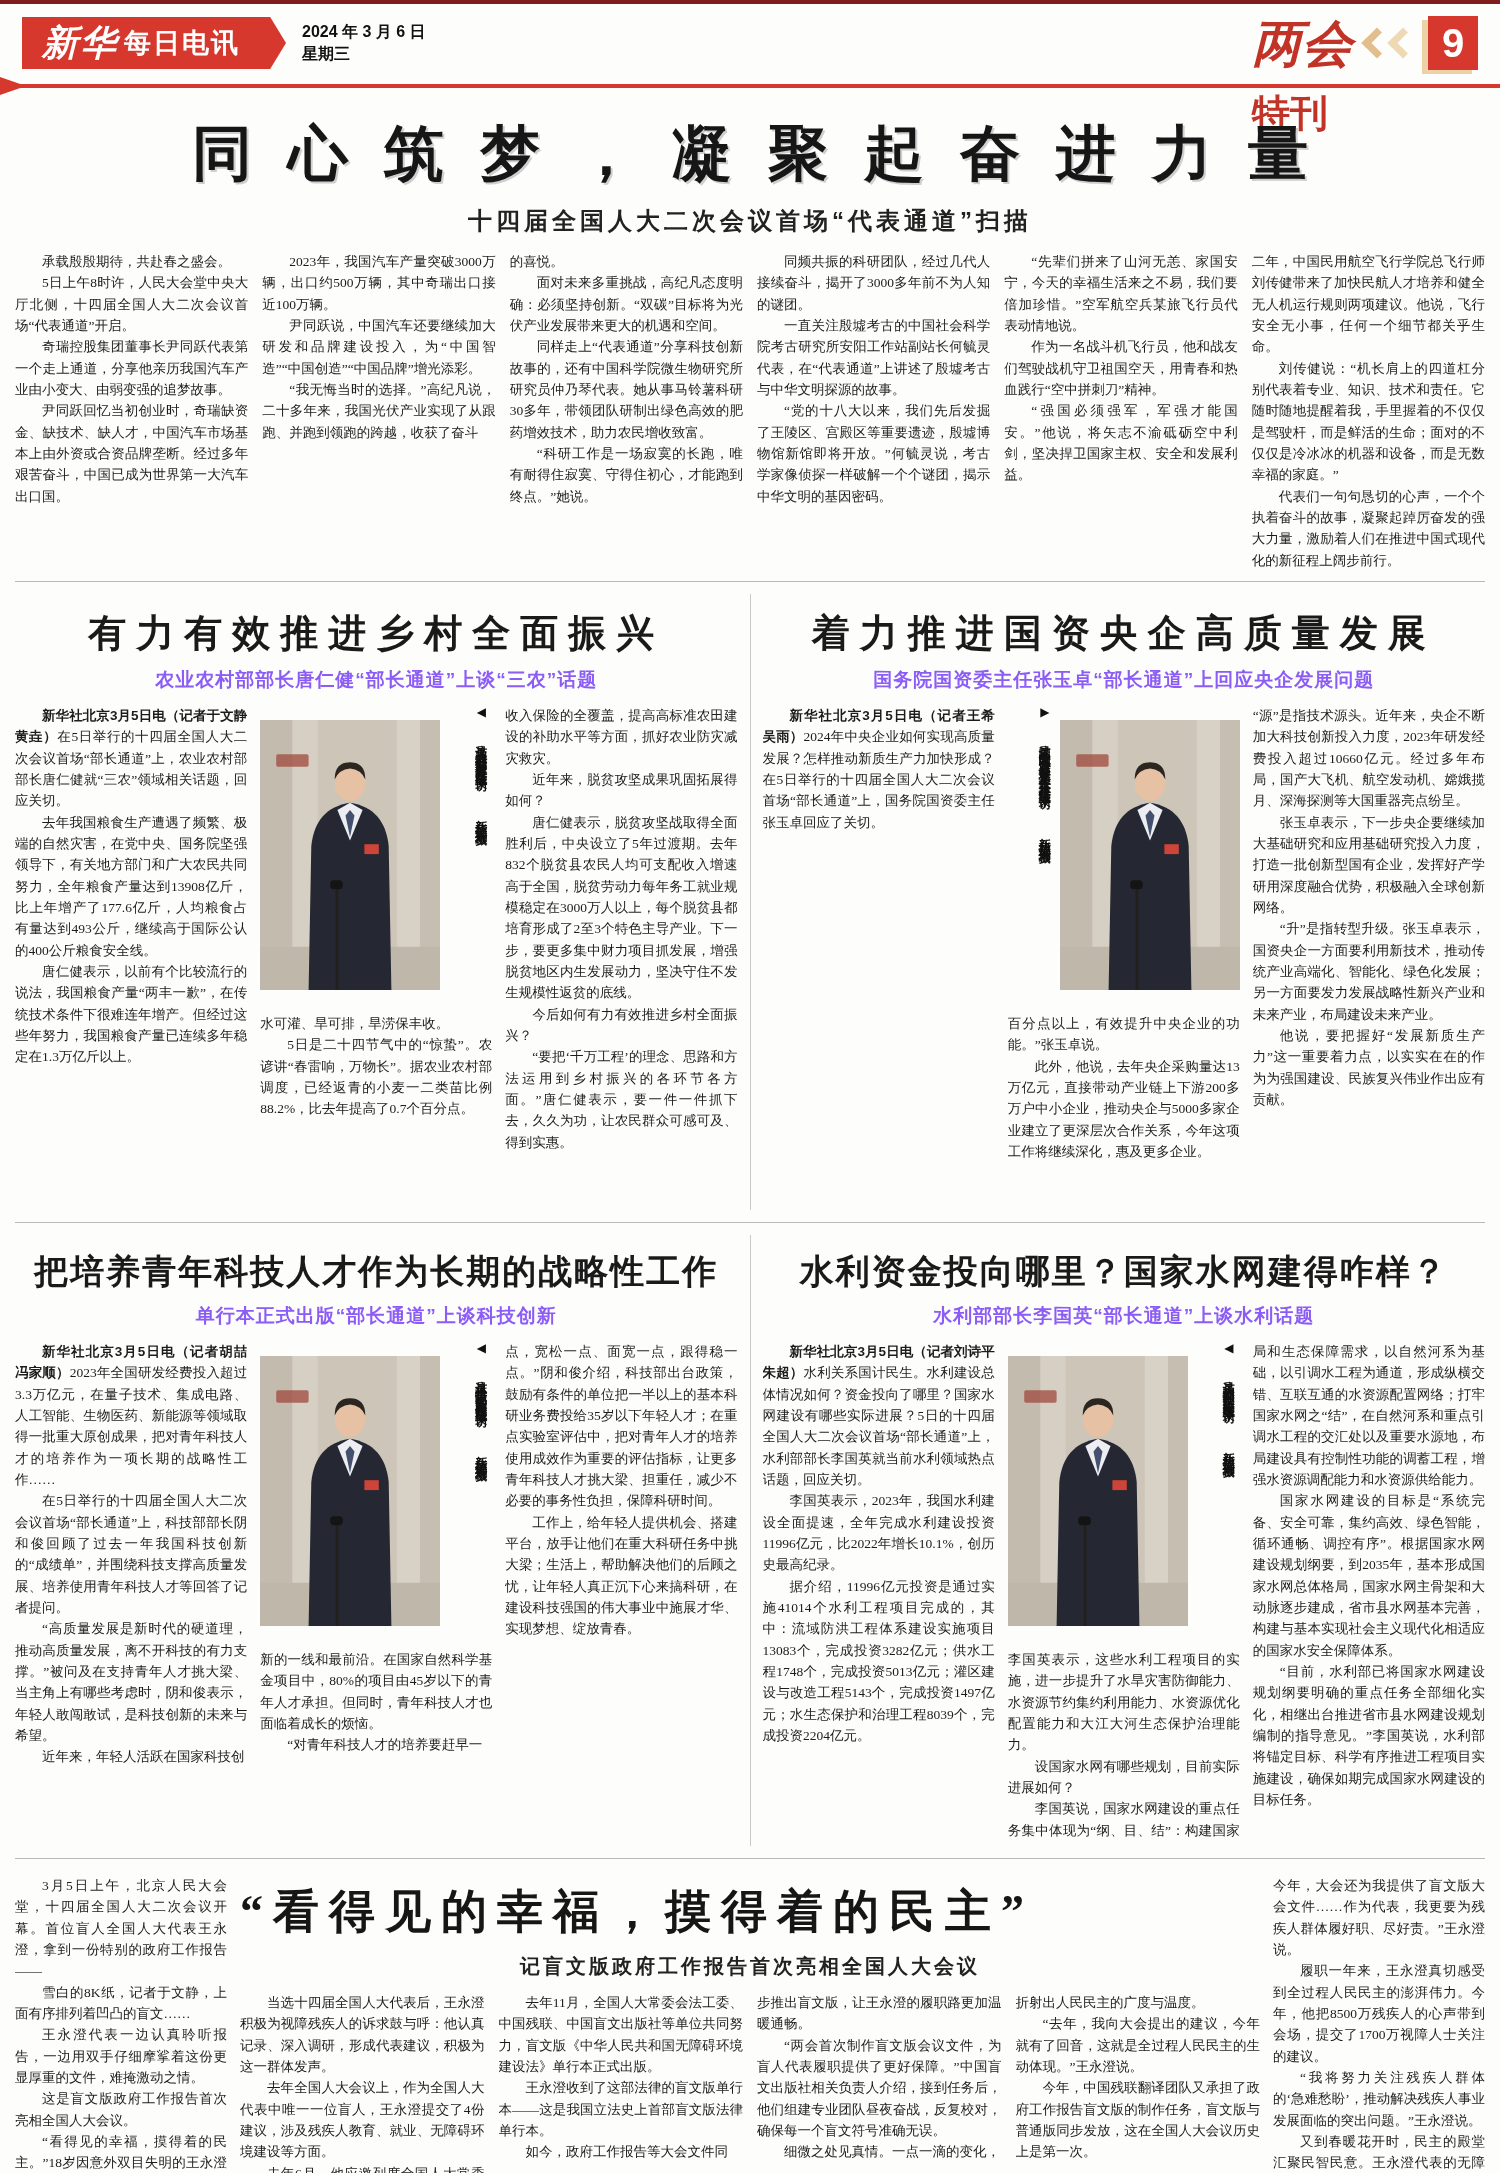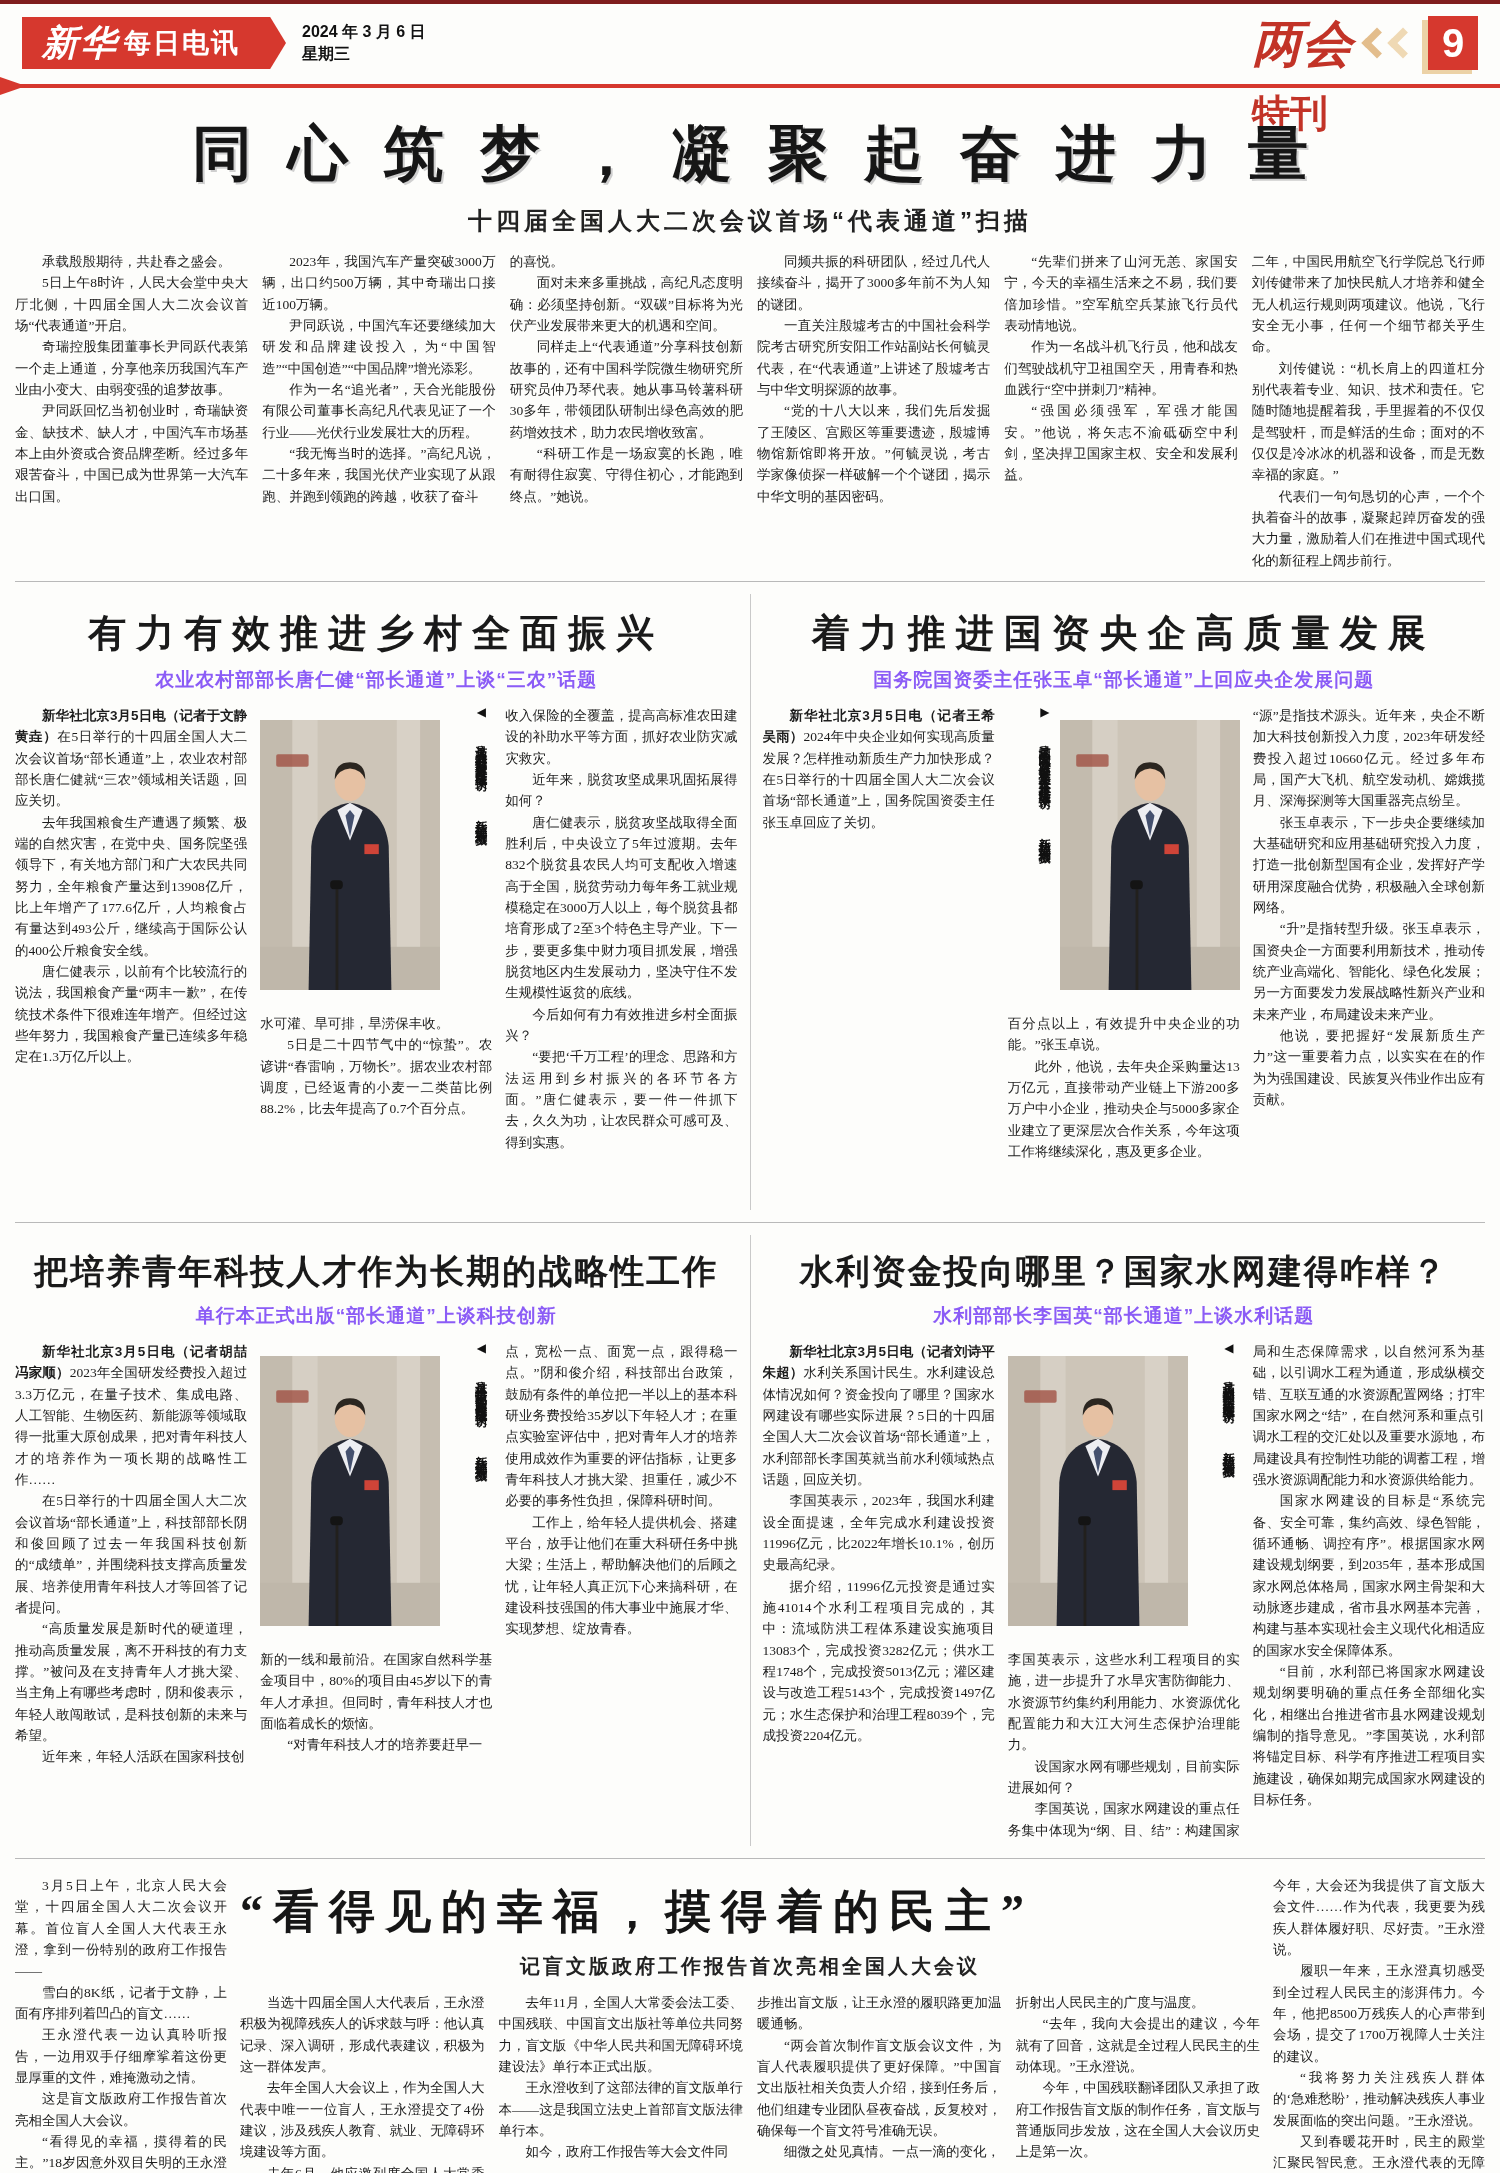--- a/index.html
+++ b/index.html
@@ -121,21 +121,20 @@
     <div class="cols">
       <div class="col">
           <p class="para">承载殷殷期待，共赴春之盛会。</p>
           <p class="para">5日上午8时许，人民大会堂中央大厅北侧，十四届全国人大二次会议首场“代表通道”开启。</p>
           <p class="para">奇瑞控股集团董事长尹同跃代表第一个走上通道，分享他亲历我国汽车产业由小变大、由弱变强的追梦故事。</p>
           <p class="para">尹同跃回忆当初创业时，奇瑞缺资金、缺技术、缺人才，中国汽车市场基本上由外资或合资品牌垄断。经过多年艰苦奋斗，中国已成为世界第一大汽车出口国。</p>
         </div>
       <div class="col">
           <p class="para">2023年，我国汽车产量突破3000万辆，出口约500万辆，其中奇瑞出口接近100万辆。</p>
           <p class="para">尹同跃说，中国汽车还要继续加大研发和品牌建设投入，为“中国智造”“中国创造”“中国品牌”增光添彩。</p>
-          <p class="para">作为一名“追光者”，天合光能股份有限公司董事长高纪凡代表见证了一个行业——光伏行业发展壮大的历程。</p>
           <p class="para">“我无悔当时的选择。”高纪凡说，二十多年来，我国光伏产业实现了从跟跑、并跑到领跑的跨越，收获了奋斗</p>
         </div>
       <div class="col">
           <p class="para cont">的喜悦。</p>
           <p class="para">面对未来多重挑战，高纪凡态度明确：必须坚持创新。“双碳”目标将为光伏产业发展带来更大的机遇和空间。</p>
           <p class="para">同样走上“代表通道”分享科技创新故事的，还有中国科学院微生物研究所研究员仲乃琴代表。她从事马铃薯科研30多年，带领团队研制出绿色高效的肥药增效技术，助力农民增收致富。</p>
           <p class="para">“科研工作是一场寂寞的长跑，唯有耐得住寂寞、守得住初心，才能跑到终点。”她说。</p>
         </div>
       <div class="col">
           <p class="para">同频共振的科研团队，经过几代人接续奋斗，揭开了3000多年前不为人知的谜团。</p>

